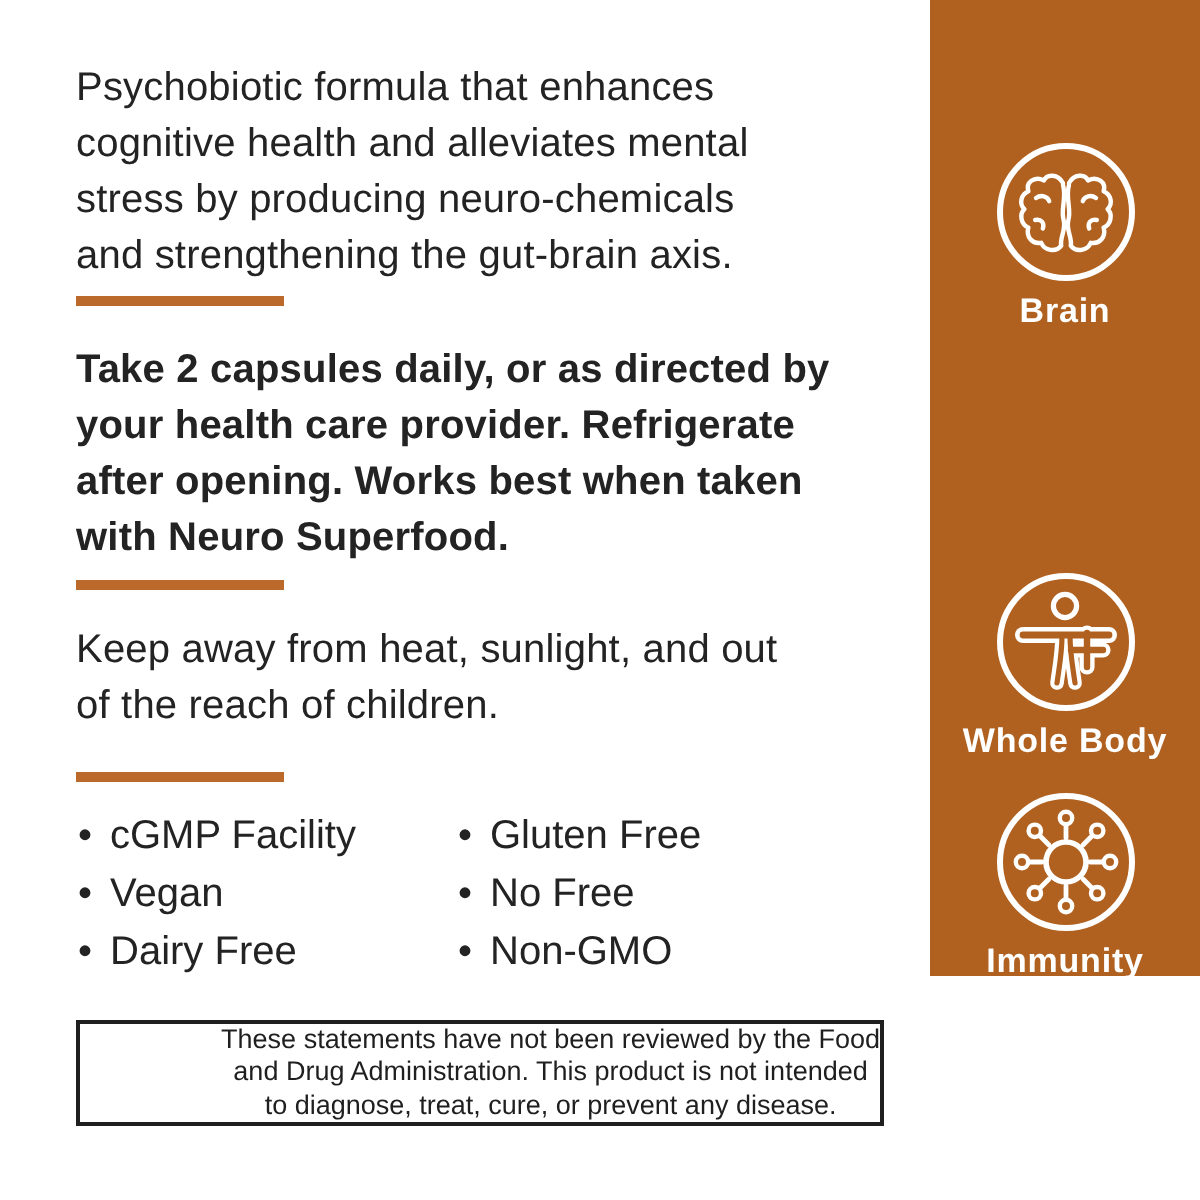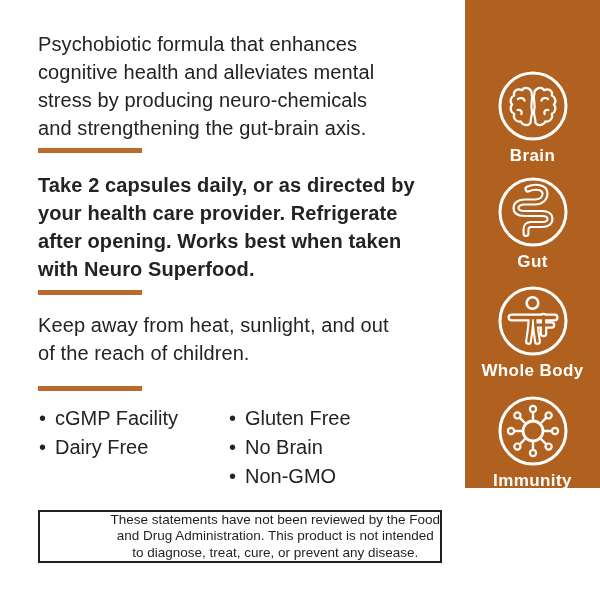--- a/index.html
+++ b/index.html
@@ -69,25 +69,26 @@
     <div class="rule rule-2"></div>
 
     <div class="para para-warning">Keep away from heat, sunlight, and out
 of the reach of children.</div>
 
     <div class="rule rule-3"></div>
 
     <div class="features">
       <ul class="col-left">
         <li>cGMP Facility</li>
+        <li>Vegan</li>
         <li>Dairy Free</li>
       </ul>
       <ul class="col-right">
         <li>Gluten Free</li>
-        <li>No Brain</li>
+        <li>No Free</li>
         <li>Non-GMO</li>
       </ul>
     </div>
 
     <div class="disclaimer-box">
       <div class="disclaimer-text">These statements have not been reviewed by the Food
 and Drug Administration. This product is not intended
 to diagnose, treat, cure, or prevent any disease.</div>
     </div>
 
@@ -105,30 +106,20 @@
               <path d="M20 28 C22.5 26.2 25.8 27 26.6 29.6"></path>
               <path d="M19.6 39 C22.6 38.4 24.4 40.4 23.4 43.2"></path>
             </g>
             <use href="#hemi" transform="translate(70,0) scale(-1,1)"></use>
           </g>
         </svg>
       </span>
       <span class="benefit-label">Brain</span>
     </div>
 
-    <div class="benefit benefit-gut">
-      <span>
-        <svg class="icon-svg" width="70" height="70" viewBox="0 0 70 70">
-          <circle cx="35" cy="35" r="33" fill="none" stroke="#ffffff" stroke-width="3"></circle>
-          <path d="M30 12 C38 8.5 47 10.5 47 16.5 C47 21.5 43 25 37 25 L27 25 C21 25 18 27.5 18 31 C18 34.5 21 36.5 27 36.5 L44 36.5 C49.5 36.5 52 39 52 42 C52 45 49.5 47.5 44 47.5 L33 47.5 C29.5 47.5 28 49.5 28 52.5 L28 56.5" fill="none" stroke="#ffffff" stroke-width="7" stroke-linecap="round" stroke-linejoin="round"></path>
-          <path d="M30 12 C38 8.5 47 10.5 47 16.5 C47 21.5 43 25 37 25 L27 25 C21 25 18 27.5 18 31 C18 34.5 21 36.5 27 36.5 L44 36.5 C49.5 36.5 52 39 52 42 C52 45 49.5 47.5 44 47.5 L33 47.5 C29.5 47.5 28 49.5 28 52.5 L28 56.5" fill="none" stroke="#B0611F" stroke-width="2.8" stroke-linecap="round" stroke-linejoin="round"></path>
-        </svg>
-      </span>
-      <span class="benefit-label">Gut</span>
-    </div>
 
     <div class="benefit benefit-immunity">
       <span>
         <svg class="icon-svg" width="70" height="70" viewBox="0 0 70 70">
           <circle cx="35" cy="35" r="33" fill="none" stroke="#ffffff" stroke-width="3"></circle>
           <circle cx="35" cy="35" r="10" fill="none" stroke="#ffffff" stroke-width="2.8"></circle>
           <g stroke="#ffffff" stroke-width="2.4" stroke-linecap="round">
             <path d="M35 23 V16.5"></path>
               <path d="M35 47 V53.5"></path>
             <path d="M23 35 H16.5"></path>

